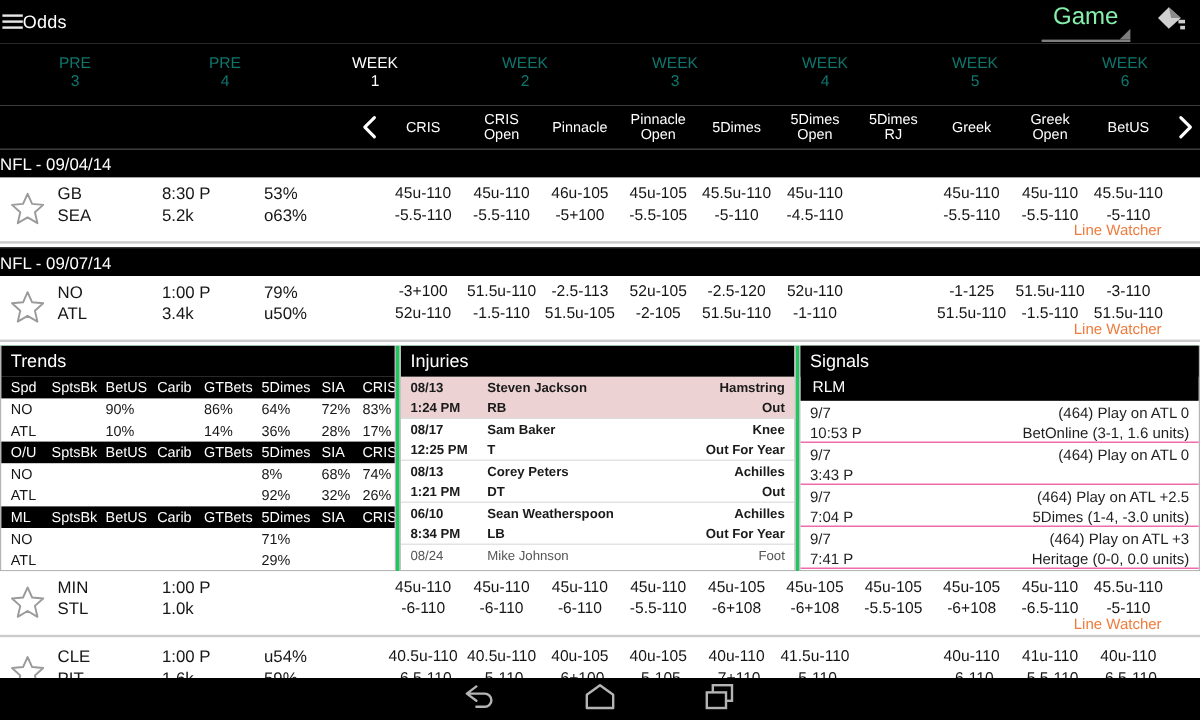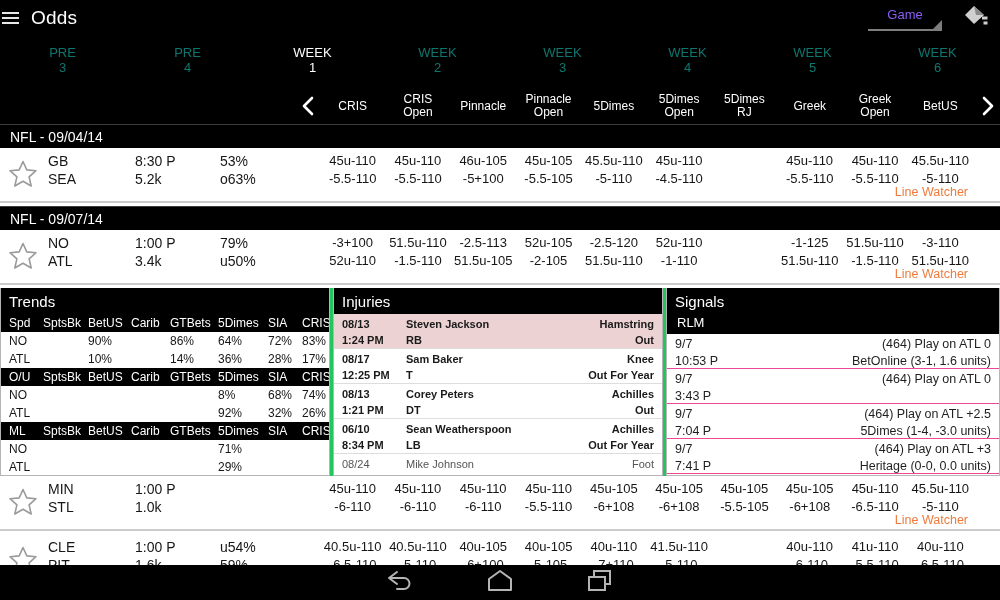--- a/index.html
+++ b/index.html
@@ -4,41 +4,41 @@
 <style>
   * { margin:0; padding:0; box-sizing:border-box; }
   html,body { width:1000px; height:600px; overflow:hidden; background:#000; }
   body { font-family:"Liberation Sans", sans-serif; }
   .screen { position:relative; width:1000px; height:600px; background:#fff; overflow:hidden; }
 
   
   .action-bar { height:36px; background:#000; display:flex; align-items:center; color:#fff; }
   .hamburger { width:17px; margin-left:2px; display:flex; flex-direction:column; gap:3px; }
   .hamburger i { display:block; height:2px; background:#e8e8e8; }
-  .app-title { font-size:19px; margin-left:12px; letter-spacing:.2px; }
+  .app-title { font-size:15px; letter-spacing:.2px; }
   .ab-spacer { flex:1; }
-  .spinner { position:relative; min-width:74px; text-align:center; padding:1px 10px 7px; border-bottom:2px solid #7e7e7e; font-size:13px; color:#8b5cf6; margin-right:18px; cursor:pointer; }
+  .spinner { position:relative; min-width:74px; text-align:center; padding:1px 10px 7px; border-bottom:2px solid #7e7e7e; font-size:20px; color:#86efac; margin-right:18px; cursor:pointer; }
   .spinner::after { content:''; position:absolute; right:0; bottom:0; width:0; height:0; border-left:9px solid transparent; border-bottom:9px solid #7e7e7e; }
   .sort-btn { margin-right:10px; width:30px; height:28px; display:flex; align-items:center; justify-content:center; }
 
   
   .tabs { height:52px; background:#000; display:flex; }
   .tab { width:125px; text-align:center; padding-top:9px; color:#0f766e; font-size:13px; line-height:15px; cursor:pointer; }
   .tab.active { color:#fff; }
 
   
   .books { height:36px; background:#000; position:relative; color:#fff; }
   .book-cols { position:absolute; left:320px; top:0; width:653px; height:36px; display:flex; align-items:center; }
   .book { flex:0 0 65.3px; text-align:center; font-size:12px; line-height:13px; cursor:pointer; }
   .chev { position:absolute; top:8px; cursor:pointer; }
   .chev-left { left:300px; }
   .chev-right { left:980px; }
 
   
-  .section-bar { height:24px; background:#000; color:#fff; font-size:14px; display:flex; align-items:center; padding-left:10px; border-top:1px solid #3c3c3c; }
+  .section-bar { height:24px; background:#000; color:#fff; font-size:14px; display:flex; align-items:center; border-top:1px solid #3c3c3c; }
 
   
   .game-row { position:relative; height:55px; background:#fff; border-bottom:2px solid #cbcbcb; margin-bottom:3px; }
   .star { position:absolute; left:8px; top:11px; cursor:pointer; }
   .grp { position:absolute; top:4px; font-size:14px; line-height:18px; color:#161616; }
   .teams { left:48px; }
   .timevol { left:135px; }
   .pcts { left:220px; width:70px; }
   .odds { position:absolute; left:320px; top:4px; width:653px; display:flex; }
   .odds-col { flex:0 0 65.3px; text-align:center; font-size:13px; line-height:18px; color:#161616; white-space:nowrap; }

